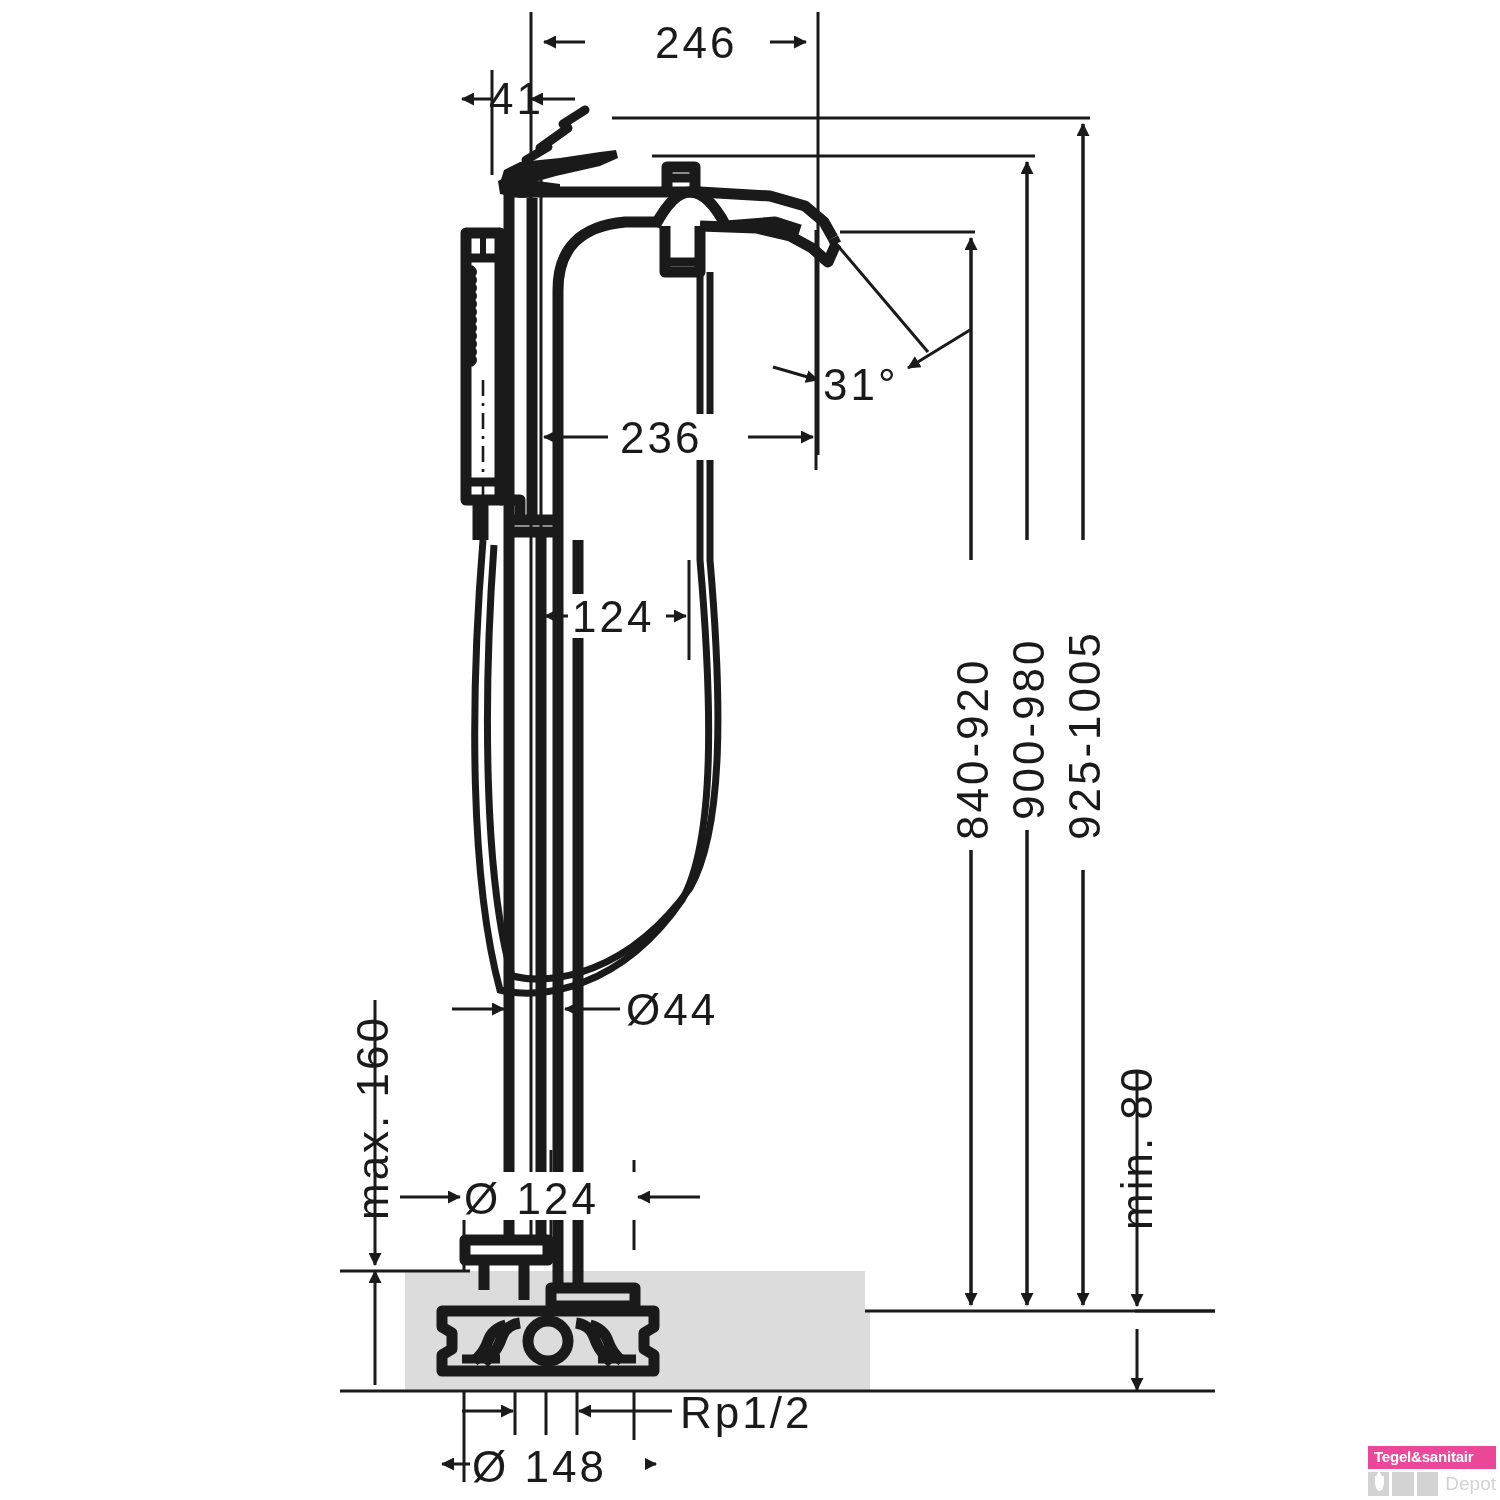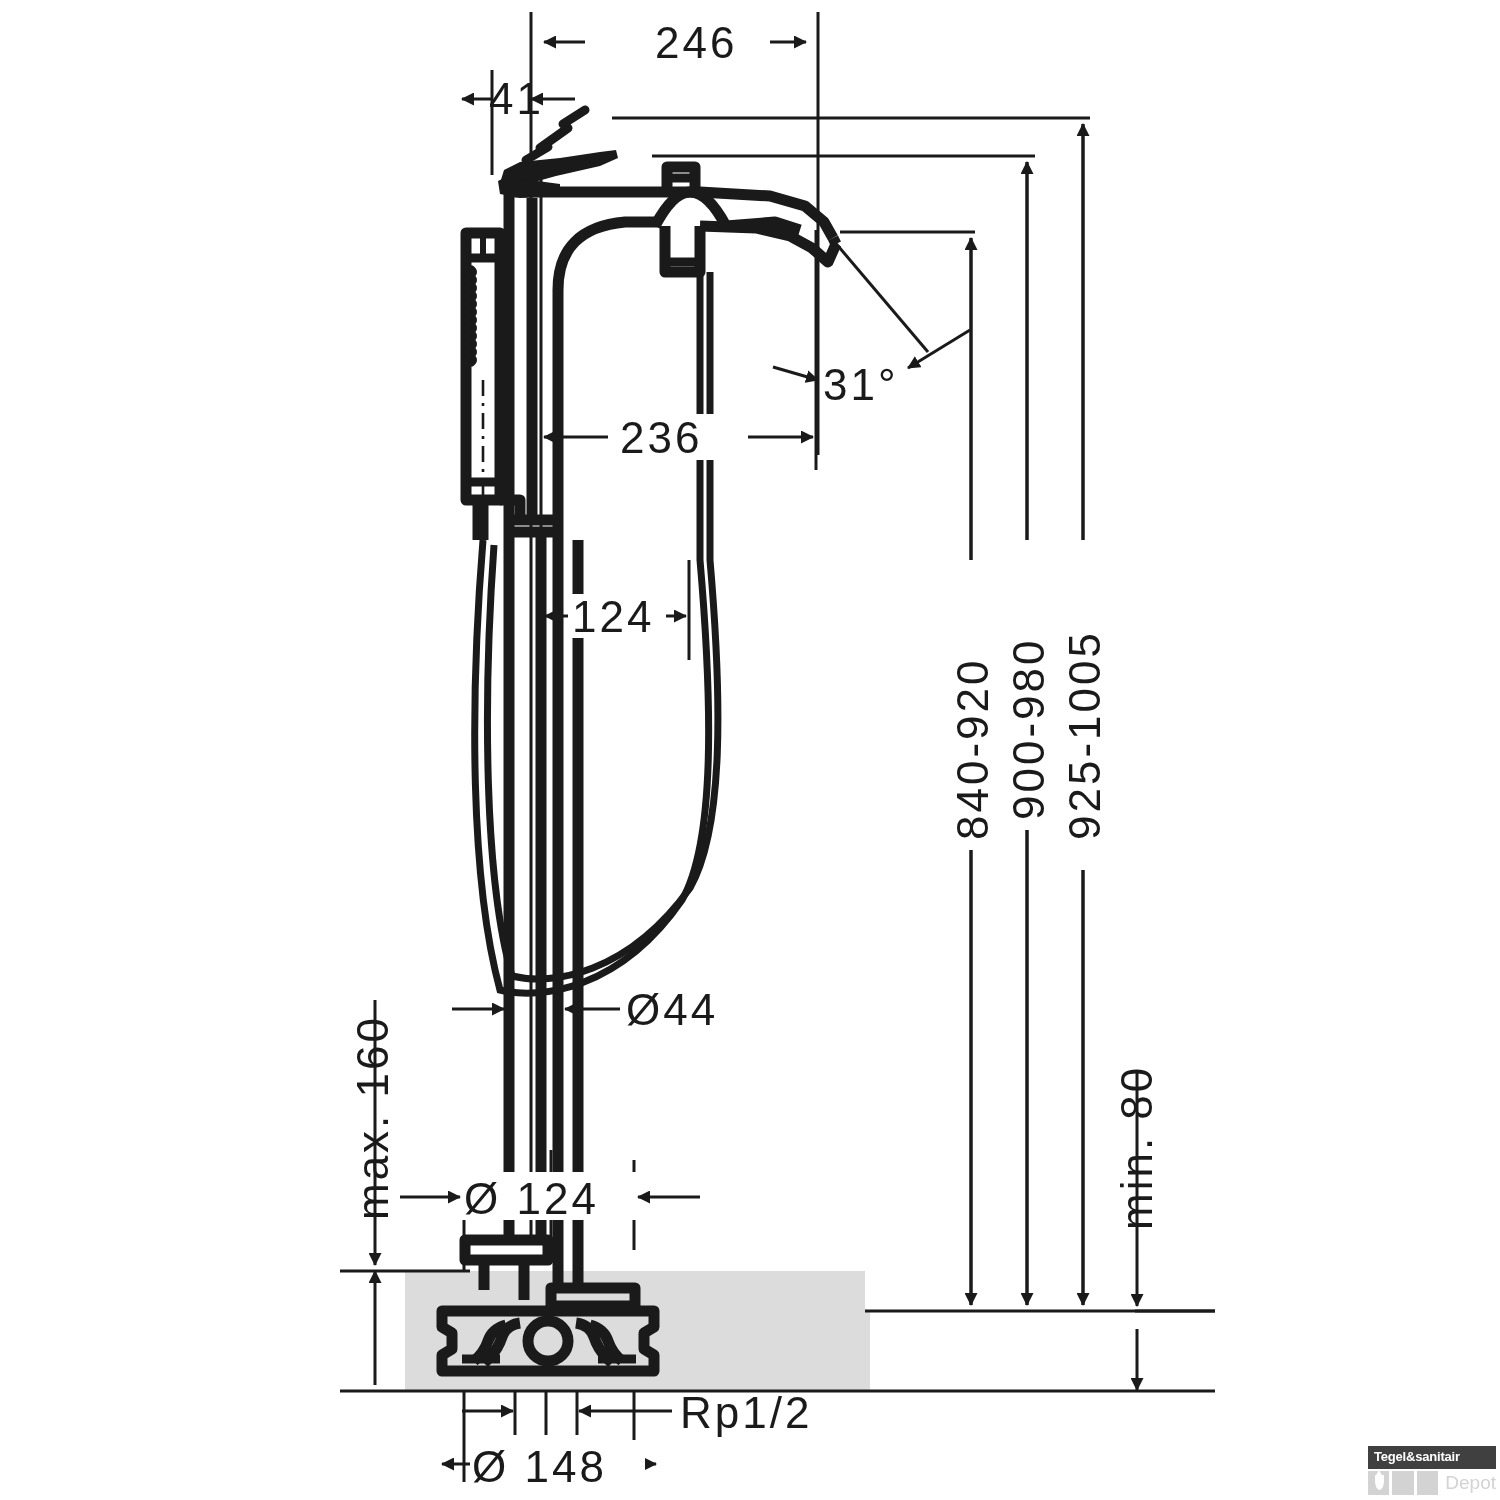--- a/index.html
+++ b/index.html
@@ -9,23 +9,23 @@
   .dimtext{font-family:"Liberation Sans",sans-serif;font-size:44px;fill:#1a1a1a;letter-spacing:3px;}
   .ln{stroke:#1a1a1a;fill:none;}
   .thin{stroke-width:3;}
   .thick{stroke-width:9;}
   .vthin{stroke-width:2.6;}
   .part{stroke:#1a1a1a;fill:none;stroke-width:11;stroke-linejoin:round;stroke-linecap:butt;}
   .partfill{fill:#1a1a1a;stroke:none;}
   .hose{stroke:#1a1a1a;fill:none;stroke-width:7;}
   .floor{fill:#dcdcdc;stroke:none;}
   #logo{position:absolute;left:1368px;top:1446px;width:128px;height:50px;}
-  .logo-top{background:#404040;color:#ffffff;font-size:13px;font-weight:bold;
+  .logo-top{background:#ec4899;color:#ffffff;font-size:15px;font-weight:bold;
     padding:2px 5px 3px 6px;letter-spacing:-0.2px;line-height:18px;font-family:"Liberation Sans",sans-serif;}
-  .logo-bot{display:flex;align-items:flex-start;margin-top:2px;height:25px;}
+  .logo-bot{display:flex;align-items:center;margin-top:2px;height:25px;}
   .logo-sq{width:22px;height:24px;background:#d3d3d3;margin-right:3px;position:relative;}
   .logo-drop{position:absolute;left:7px;top:4px;width:9px;height:15px;background:#ffffff;
     border-radius:0 0 50% 50% / 0 0 60% 60%;}
   .logo-drop:after{content:"";position:absolute;left:0;top:-5px;width:0;height:0;
     border-left:4.5px solid transparent;border-right:4.5px solid transparent;border-bottom:7px solid #ffffff;}
   .logo-depot{color:#d3d3d3;font-size:19px;margin-left:4px;line-height:24px;font-family:"Liberation Sans",sans-serif;}
 </style>
 </head>
 <body>
 

